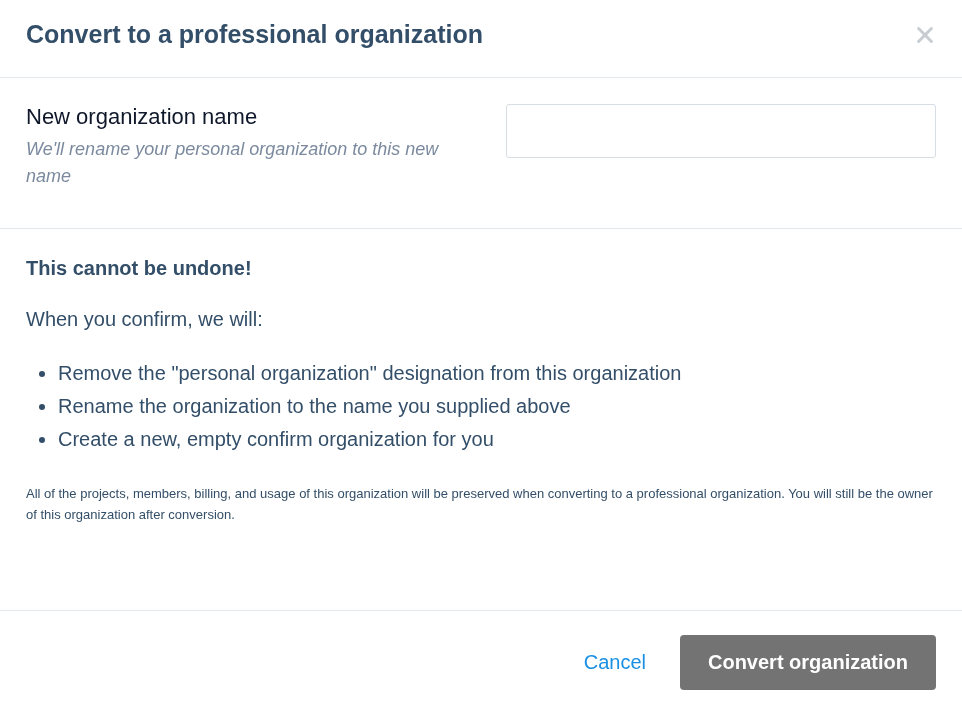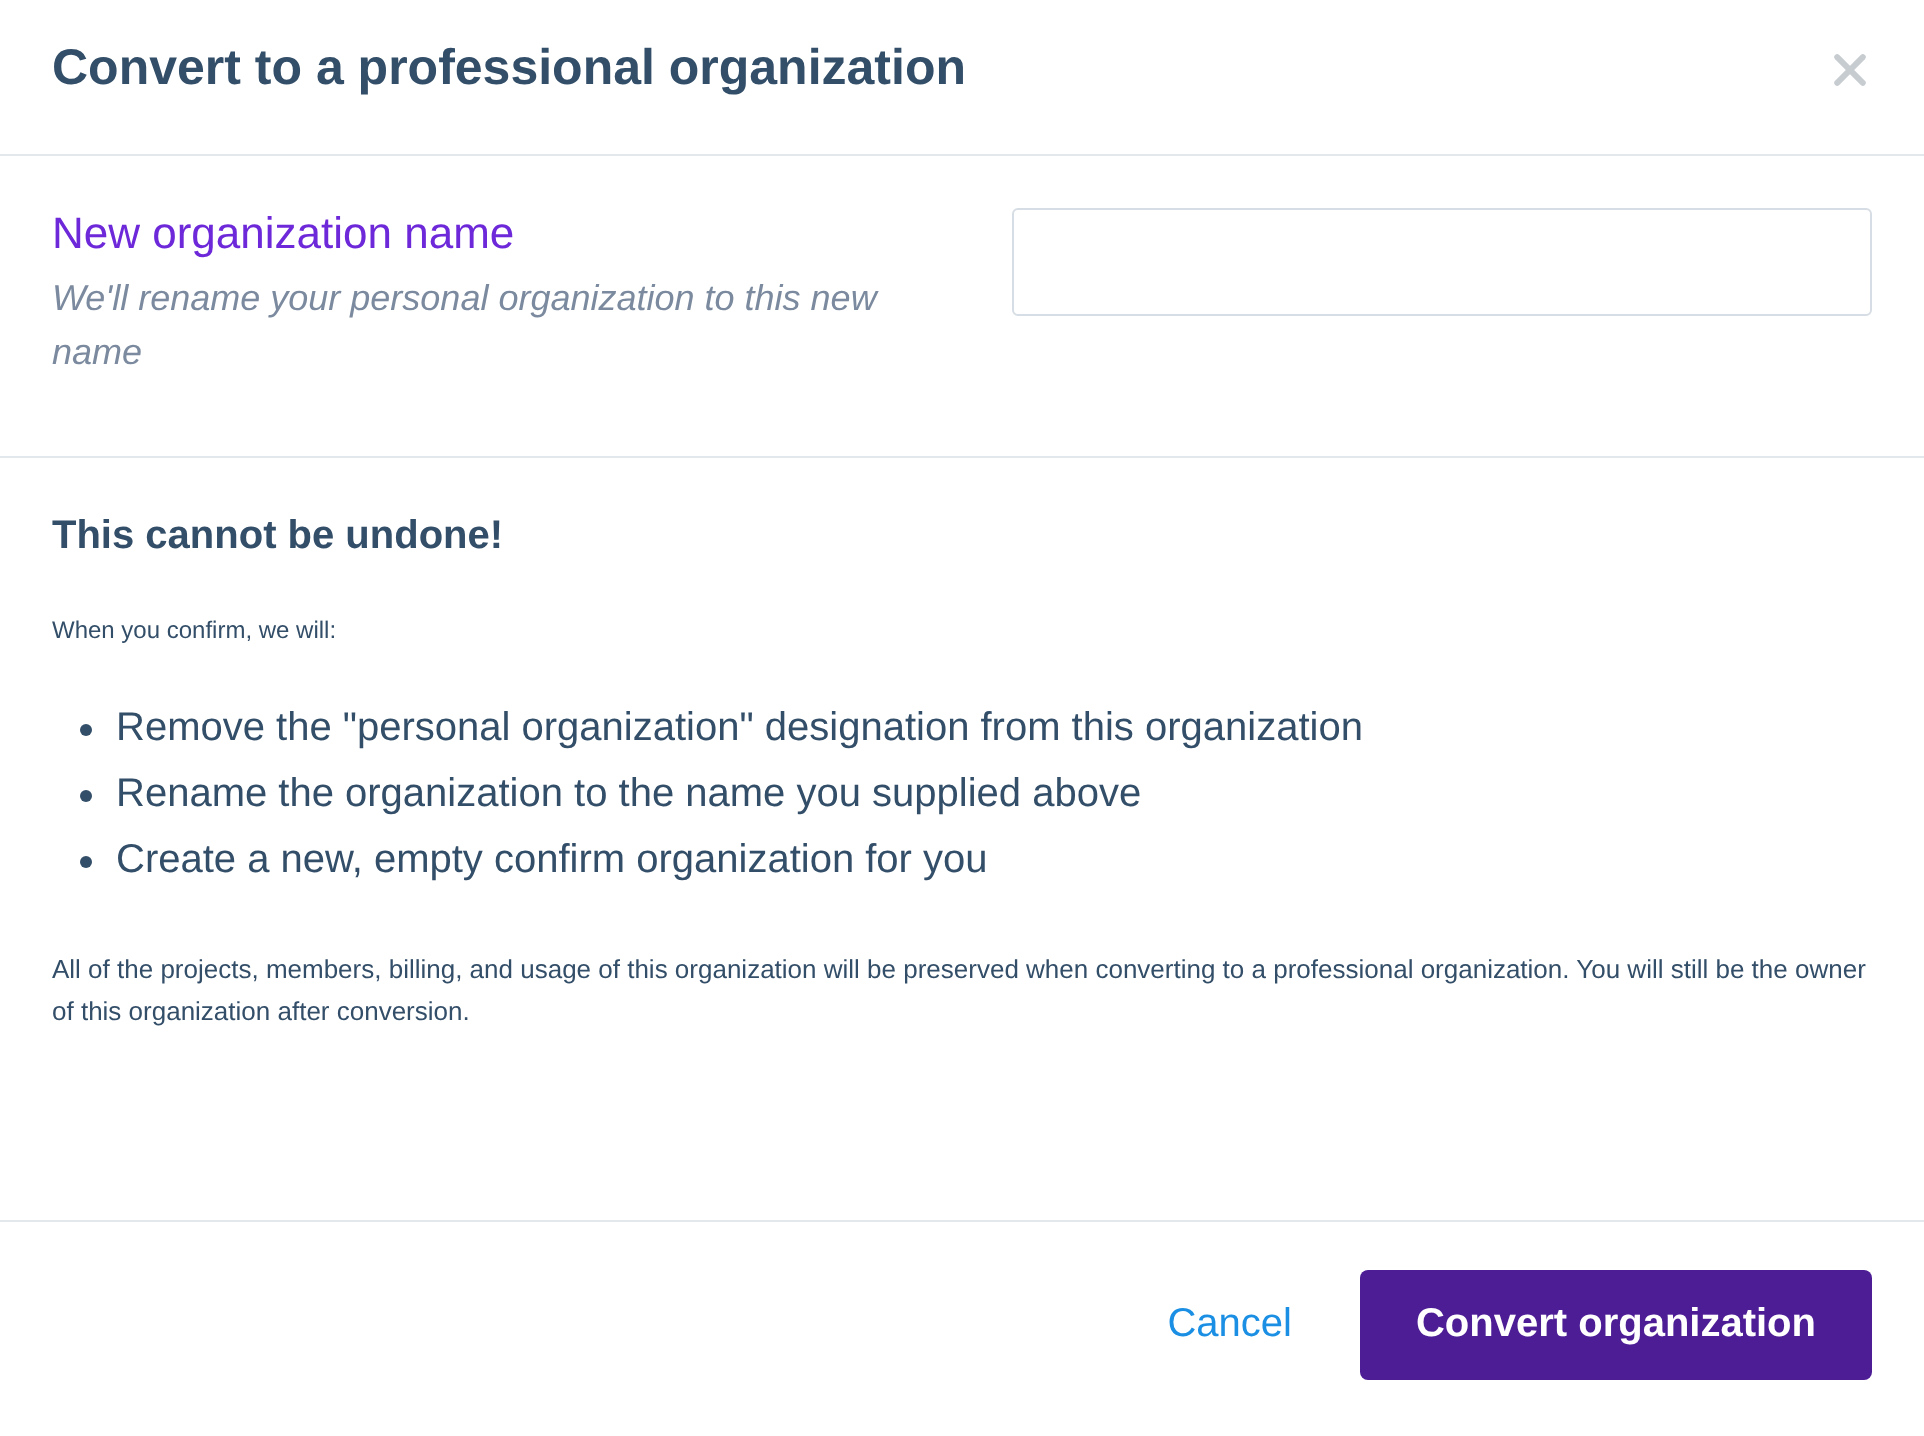--- a/index.html
+++ b/index.html
@@ -42,21 +42,21 @@
       border-bottom: 1px solid #e3e8ed;
       display: flex;
       align-items: flex-start;
       justify-content: space-between;
       gap: 40px;
     }
     .section-org-name .left { flex: 1; max-width: 420px; }
     .field-label {
       font-size: 22px;
       font-weight: 500;
-      color: #6d28d9;
+      color: #0f172a;
       margin-bottom: 6px;
     }
     .field-desc {
       font-size: 18px;
       color: #7b8a9e;
       line-height: 1.5;
       font-style: italic;
     }
     .org-input {
       width: 430px;
@@ -73,21 +73,21 @@
       padding: 28px 26px 30px 26px;
       flex: 1;
       color: #334e68;
     }
     .warning-heading {
       font-size: 20px;
       font-weight: 700;
       margin-bottom: 28px;
     }
     .intro-line {
-      font-size: 12px;
+      font-size: 20px;
       margin-bottom: 26px;
     }
     .bullet-list {
       list-style: disc;
       padding-left: 32px;
       margin-bottom: 28px;
     }
     .bullet-list li {
       font-size: 20px;
       line-height: 1.65;
@@ -109,21 +109,21 @@
     .cancel-button {
       background: transparent;
       border: none;
       color: #1a8fe3;
       font-size: 20px;
       font-weight: 400;
       cursor: pointer;
       padding: 10px 6px;
     }
     .convert-button {
-      background: #4c1d95;
+      background: #737373;
       border: none;
       color: #fff;
       font-size: 20px;
       font-weight: 600;
       padding: 16px 28px;
       border-radius: 4px;
       cursor: pointer;
     }
   </style>
 </head>

